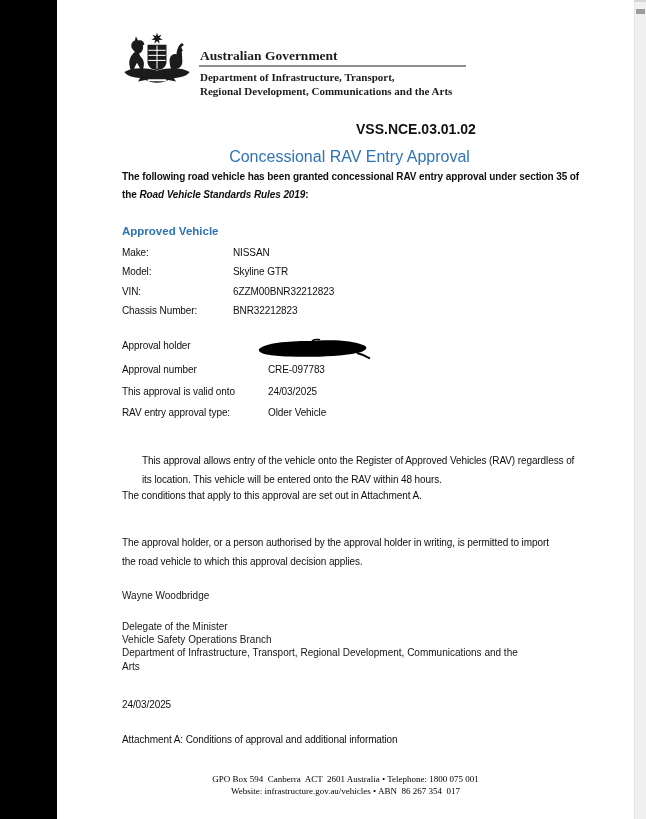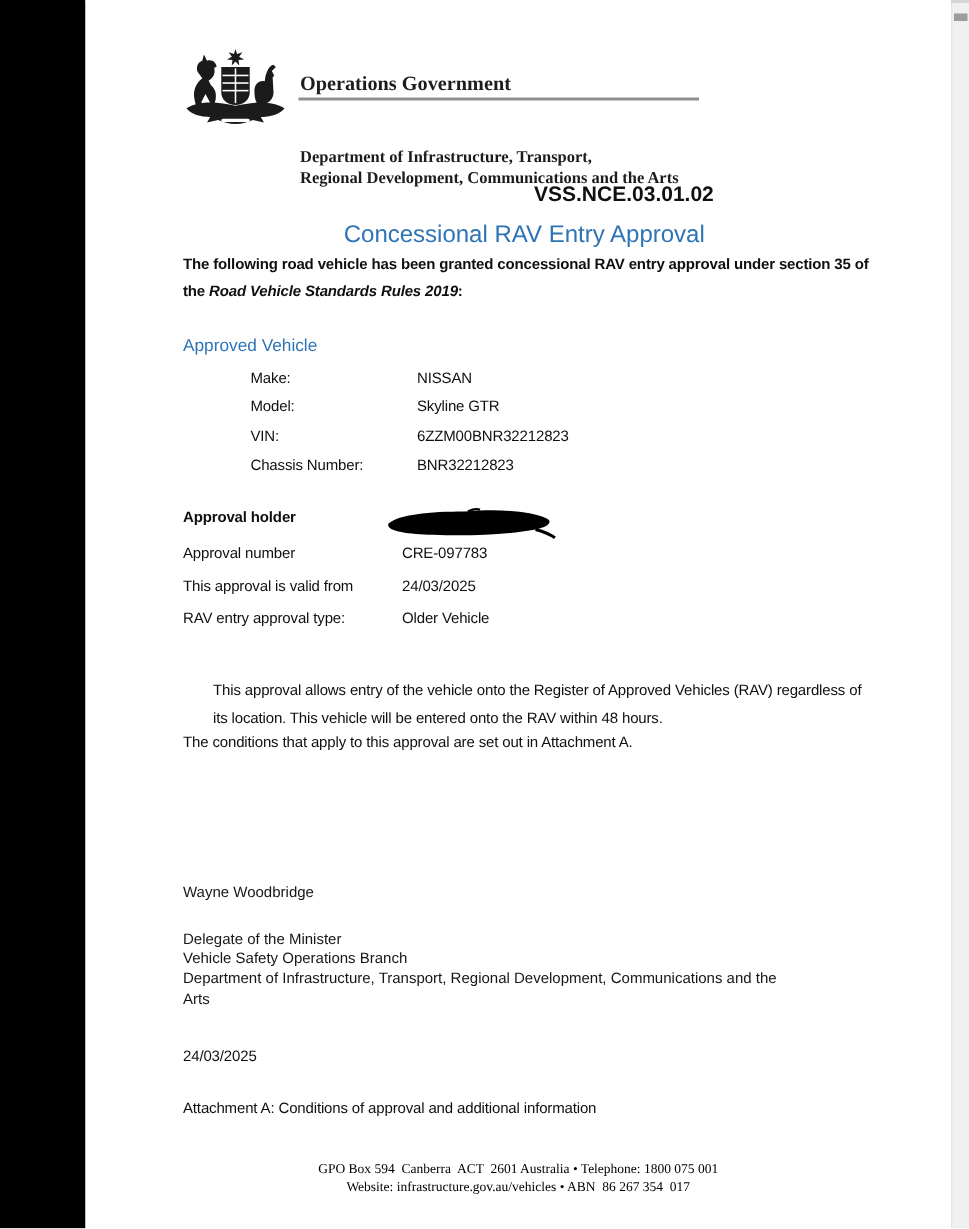--- a/index.html
+++ b/index.html
@@ -8,37 +8,37 @@
   .leftbar{position:absolute;left:0;top:0;width:57px;height:819px;background:#000;}
   .topline{position:absolute;left:57px;top:0;width:589px;height:2px;background:#d6d6d6;}
   .page{position:absolute;left:57px;top:0;width:577px;height:819px;background:#fff;}
 
   
   .coat{position:absolute;left:61px;top:31px;width:78px;height:58px;}
   .gov{position:absolute;left:143px;top:48px;font-family:"Liberation Serif",serif;
        font-weight:700;font-size:13.5px;color:#1c1c1c;white-space:nowrap;}
   .govrule{position:absolute;left:142px;top:65px;width:267px;height:2px;background:#8f8f8f;}
   .dept{position:absolute;left:143px;top:70px;font-family:"Liberation Serif",serif;
-        font-weight:700;font-size:11px;line-height:14px;color:#1c1c1c;white-space:nowrap;margin-top:28px;}
+        font-weight:700;font-size:11px;line-height:14px;color:#1c1c1c;white-space:nowrap;}
 
   .ref{position:absolute;left:299px;top:121px;width:212px;text-align:left;
        font-size:14px;font-weight:700;color:#111;}
   .title{position:absolute;left:0;top:144px;width:577px;margin:4px;text-align:center;
          font-size:16px;font-weight:400;color:#2E74B5;}
 
   .bt{font-size:10px;letter-spacing:-0.1px;color:#0f0f0f;}
   .intro{position:absolute;left:65px;top:168px;line-height:18px;white-space:nowrap;font-weight:bold;}
-  .sect{position:absolute;left:65px;top:225px;margin:0;font-size:11.5px;font-weight:400;color:#2E74B5;}
+  .sect{position:absolute;left:65px;top:225px;margin:0;font-size:11.5px;font-weight:700;color:#2E74B5;}
 
-  .vrows{position:absolute;left:65px;top:243px;line-height:19.3px;white-space:nowrap;margin-left:45px;}
+  .vrows{position:absolute;left:65px;top:243px;line-height:19.3px;white-space:nowrap;}
   .vl{display:inline-block;width:111px;}
 
   .arow{position:absolute;left:65px;white-space:nowrap;}
   .al{display:inline-block;width:146px;}
-  .r-holder{top:340px;font-weight:bold;} .r-number{top:364px;} .r-valid{top:386px;} .r-type{top:407px;}
+  .r-holder{top:340px;} .r-number{top:364px;} .r-valid{top:386px;} .r-type{top:407px;}
   .redact{position:absolute;left:197px;top:338px;width:120px;height:22px;}
 
   .p1{position:absolute;left:65px;top:452px;line-height:18.5px;white-space:nowrap;margin-left:20px;}
   .p2{position:absolute;left:65px;top:490px;white-space:nowrap;}
   .p3{position:absolute;left:65px;top:534px;line-height:18.5px;white-space:nowrap;}
 
   .sig-name{position:absolute;left:65px;top:590px;font-size:10px;color:#161616;}
   .sig-block{position:absolute;left:65px;top:620px;font-size:10px;line-height:13.2px;color:#161616;}
   .sig-date{position:absolute;left:65px;top:699px;}
   .attach{position:absolute;left:65px;top:734px;}
@@ -71,21 +71,21 @@
         </g>
         <g fill="#ffffff">
           <rect x="28.8" y="17.8" width="16.4" height="1"></rect>
           <rect x="28.8" y="22.6" width="16.4" height="1"></rect>
           <rect x="28.8" y="27.4" width="16.4" height="1"></rect>
           <rect x="36.5" y="13.8" width="1" height="22"></rect>
           <rect x="28" y="45.7" width="18" height="2" rx="1"></rect>
         </g>
       </svg>
     </div>
-    <div class="gov">Operations Government</div>
+    <div class="gov">Australian Government</div>
     <div class="govrule"></div>
     <div class="dept">
       <div>Department of Infrastructure, Transport,</div>
       <div>Regional Development, Communications and the Arts</div>
     </div>
 
     <div class="ref">VSS.NCE.03.01.02</div>
     <h1 class="title">Concessional RAV Entry Approval</h1>
 
     <div class="intro bt">
@@ -108,31 +108,35 @@
       <svg width="120" height="22" viewBox="0 0 120 22" xmlns="http://www.w3.org/2000/svg">
         <path fill="#000" d="M5,11 C12,5 32,3 56,3 C80,1 100,3 109,7 C115,9 113,13 103,15 C85,18.5 57,19.5 35,18.5 C17,18 3,16 5,11 Z"></path>
         <path fill="none" stroke="#000" stroke-width="2" d="M103,15 C109,16.5 113,18.5 116,20.5"></path>
         <path fill="none" stroke="#000" stroke-width="1.5" d="M58,3 C60,1.5 64,1 66,1.8"></path>
       </svg>
     </div>
     <div class="arow r-number bt">
       <span class="al">Approval number</span><span>CRE-097783</span>
     </div>
     <div class="arow r-valid bt">
-      <span class="al">This approval is valid from</span><span>24/03/2025</span>
+      <span class="al">This approval is valid onto</span><span>24/03/2025</span>
     </div>
     <div class="arow r-type bt">
       <span class="al">RAV entry approval type:</span><span>Older Vehicle</span>
     </div>
 
     <div class="p1 bt">
       <div>This approval allows entry of the vehicle onto the Register of Approved Vehicles (RAV) regardless of</div>
       <div>its location. This vehicle will be entered onto the RAV within 48 hours.</div>
     </div>
     <div class="p2 bt">The conditions that apply to this approval are set out in Attachment A.</div>
+    <div class="p3 bt">
+      <div>The approval holder, or a person authorised by the approval holder in writing, is permitted to import</div>
+      <div>the road vehicle to which this approval decision applies.</div>
+    </div>
 
     <div class="sig-name">Wayne Woodbridge</div>
     <div class="sig-block">
       <div>Delegate of the Minister</div>
       <div>Vehicle Safety Operations Branch</div>
       <div>Department of Infrastructure, Transport, Regional Development, Communications and the</div>
       <div>Arts</div>
     </div>
     <div class="sig-date bt">24/03/2025</div>
 

